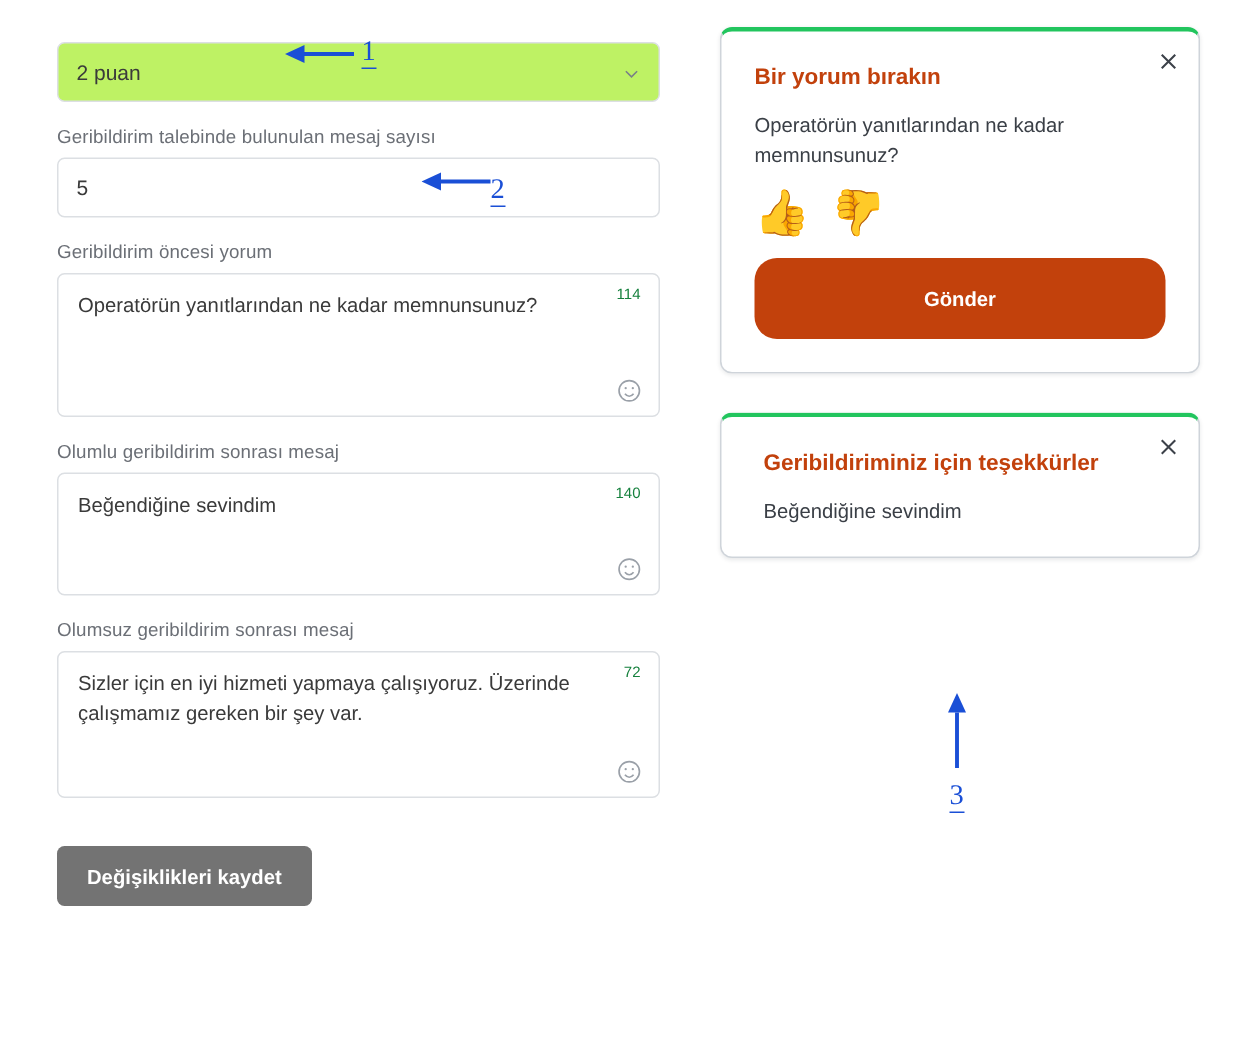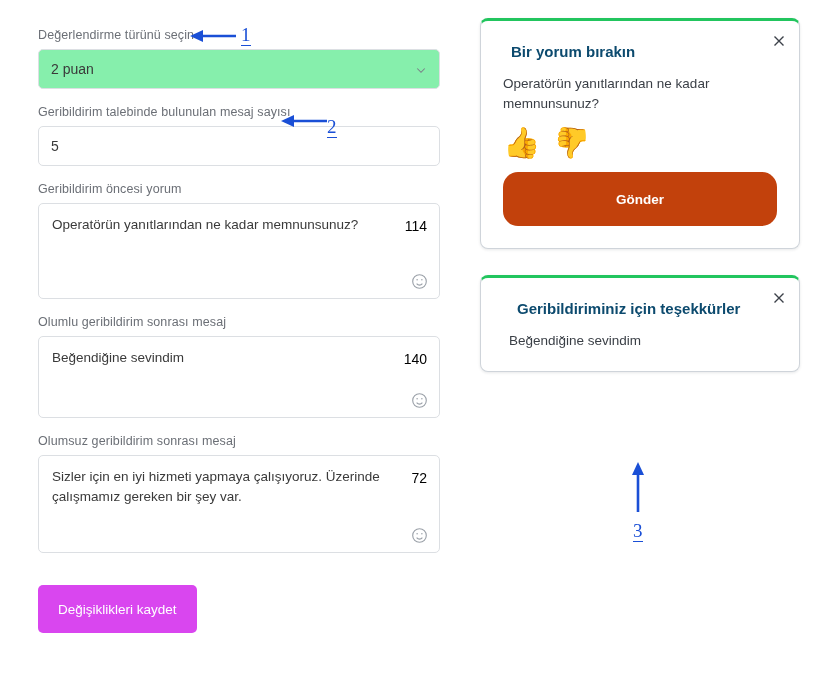--- a/index.html
+++ b/index.html
@@ -27,21 +27,21 @@
     font-size: 12.5px;
     color: #6b6f76;
     margin-bottom: 7px;
     letter-spacing: 0.1px;
   }
   .select-box {
     position: relative;
     height: 40px;
     border: 1px solid #dcdfe3;
     border-radius: 5px;
-    background: #86efac;
+    background: #bef264;
     display: flex;
     align-items: center;
     padding: 0 12px;
     font-size: 14px;
     color: #3a3a3a;
   }
   .select-box .chev {
     position: absolute;
     right: 12px; top: 50%;
     transform: translateY(-50%);
@@ -68,45 +68,45 @@
   }
   .textarea-wrap .ta-text {
     font-size: 13.5px;
     line-height: 20px;
     color: #3a3a3a;
     padding-right: 42px;
     white-space: pre-wrap;
   }
   .ta-count {
     position: absolute;
-    top: 14px; right: 12px;
-    font-size: 14px;
-    color: #000000;
+    top: 8px; right: 12px;
+    font-size: 10px;
+    color: #15803d;
   }
   .ta-emoji {
     position: absolute;
     right: 11px; bottom: 8px;
     width: 17px; height: 17px;
     color: #9aa0a8;
   }
   .ta-h96 { height: 96px; }
   .ta-h82 { height: 82px; }
   .ta-h98 { height: 98px; }
 
   .save-btn {
     margin-top: 16px;
     display: inline-flex;
     align-items: center;
     justify-content: center;
-    height: 48px;
+    height: 40px;
     padding: 0 20px;
-    background: #d946ef;
+    background: #737373;
     color: #fff;
     font-size: 13.5px;
-    font-weight: normal;
+    font-weight: bold;
     border: none;
     border-radius: 5px;
     cursor: pointer;
   }
 
   
   .preview-col {
     position: absolute;
     left: 480px; top: 18px;
     width: 320px;
@@ -124,22 +124,22 @@
   .card-close {
     position: absolute;
     top: 12px; right: 12px;
     width: 16px; height: 16px;
     color: #3c4149;
     cursor: pointer;
   }
   .card-title {
     font-size: 15px;
     font-weight: bold;
-    color: #0c4a6e;
-    margin: 2px 0 14px 8px;
+    color: #c2410c;
+    margin: 2px 0 14px 0;
   }
   .card-question {
     font-size: 13.5px;
     line-height: 20px;
     color: #3a3f46;
     margin-bottom: 14px;
   }
   .thumbs {
     display: flex;
     gap: 14px;
@@ -194,21 +194,20 @@
   }
 </style>
 </head>
 <body>
 
 <div id="root">
 
   <div class="form-col">
 
     <div class="field">
-      <div class="field-label">Değerlendirme türünü seçin</div>
       <div class="select-box">
         <span>2 puan</span>
         <span class="chev">
           <svg viewBox="0 0 16 16" width="12" height="12" fill="none" stroke="currentColor" stroke-width="1.4">
             <path d="M3 6l5 5 5-5"></path>
           </svg>
         </span>
       </div>
     </div>
 

